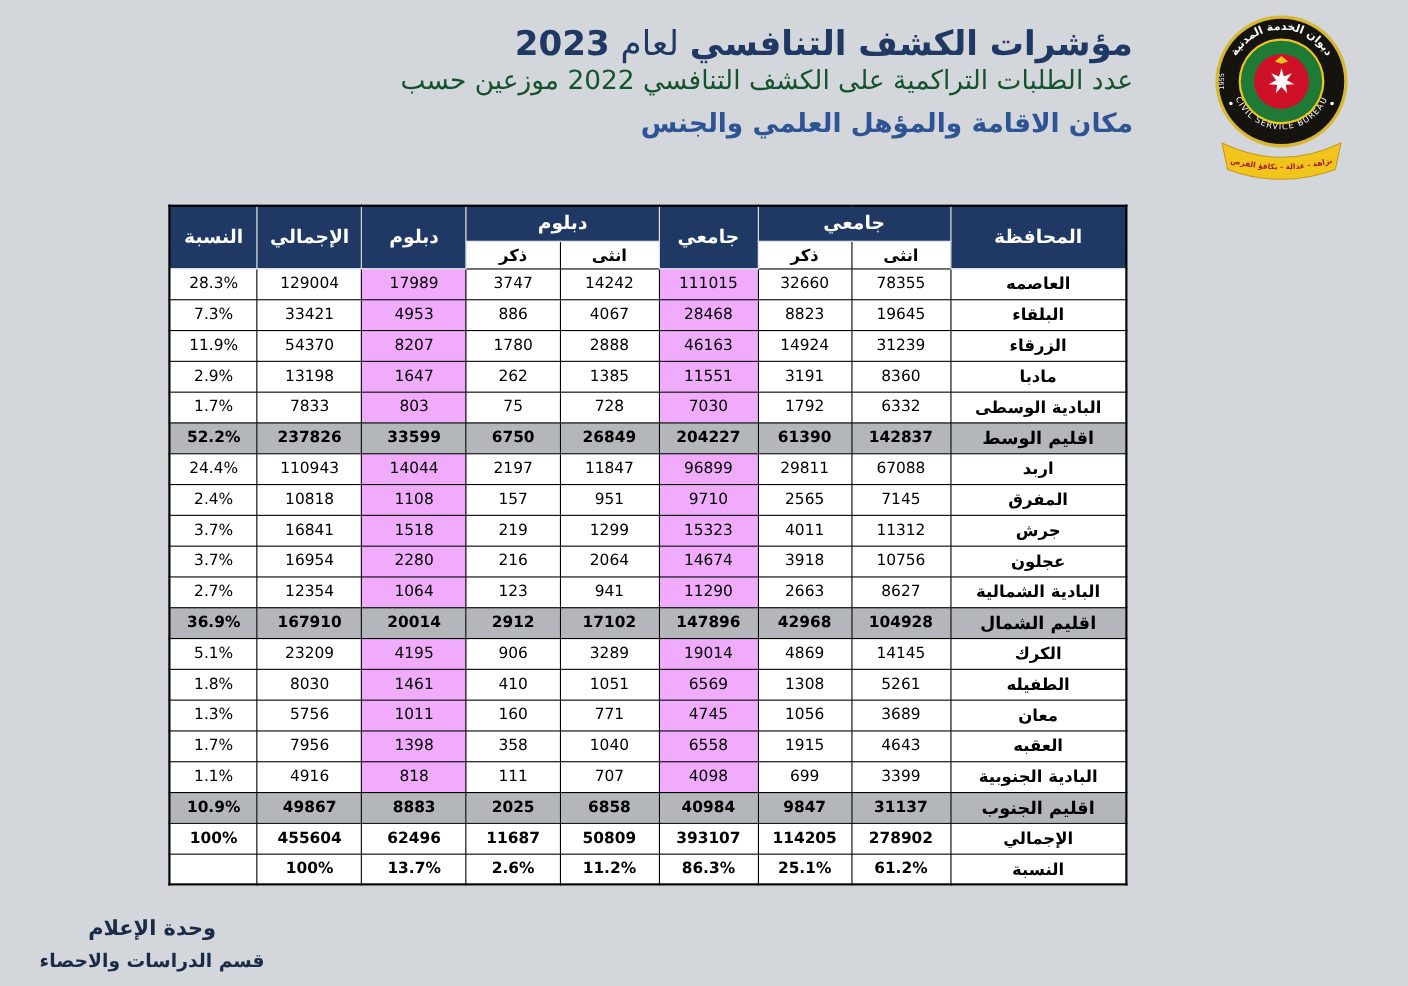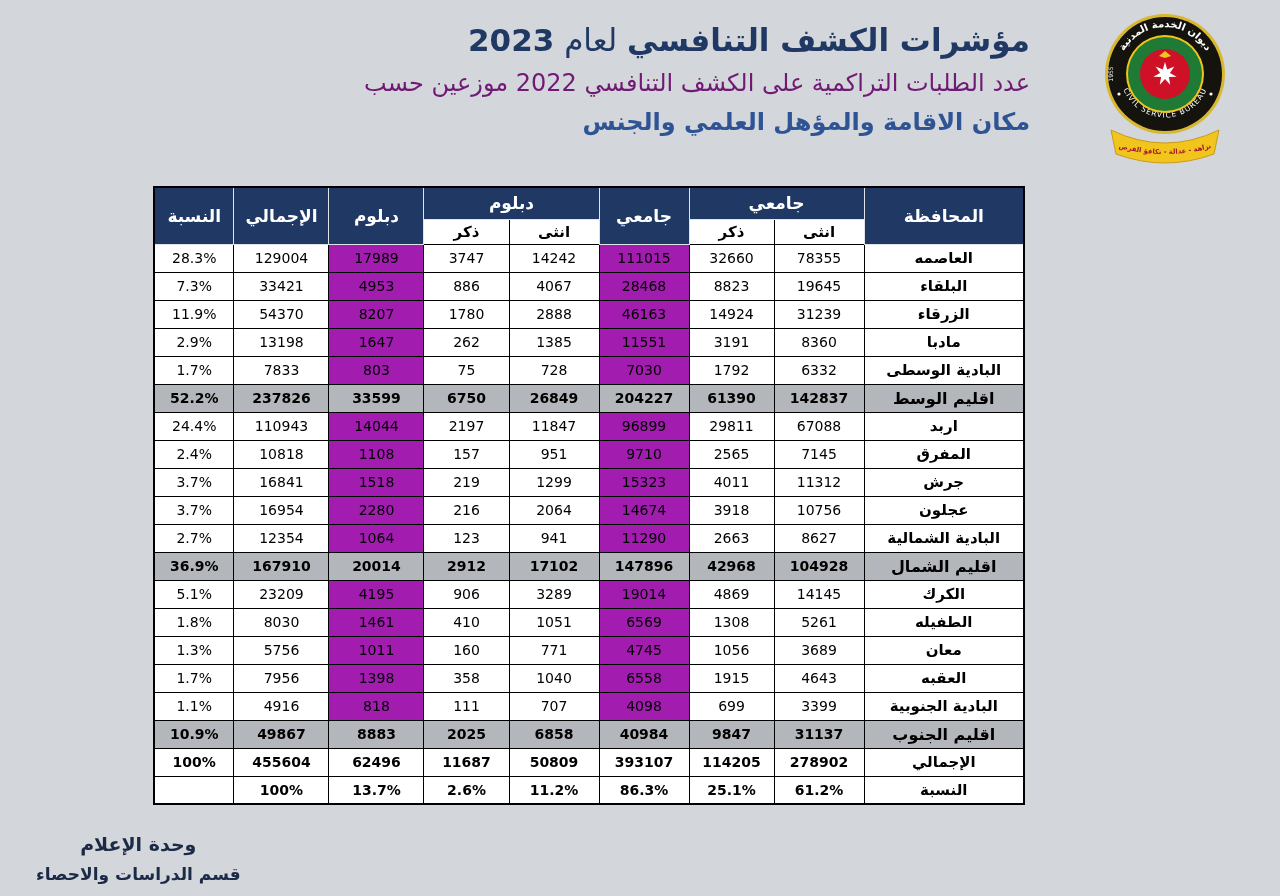--- a/index.html
+++ b/index.html
@@ -11,21 +11,21 @@
     overflow:hidden;
   }
   .titles {
     position:absolute; top:22px; right:250px;
     direction:rtl; text-align:right;
   }
   .t1 { font-size:31px; color:#1f3864; }
   .t1 .t1-main { font-weight:800; }
   .t1 .t1-word { font-weight:500; }
   .t1 .t1-year { font-weight:800; }
-  .t2 { font-size:24px; color:#701a75; margin-top:11px; font-weight:500; }
+  .t2 { font-size:24px; color:#14532d; margin-top:1px; font-weight:500; }
   .t3 { font-size:24px; color:#2f5496; margin-top:11px; font-weight:700; }
 
   .logo { position:absolute; top:8px; right:40px; width:150px; height:168px; }
 
   .table-wrap { position:absolute; top:186px; right:255px; }
   table {
     border-collapse:collapse;
     direction:rtl;
     table-layout:fixed;
     width:872px;
@@ -50,21 +50,21 @@
     font-size:17px;
     border:1px solid #dfe3ea;
     height:32px;
   }
   thead th.h-sub {
     background:#ffffff;
     font-weight:700;
     font-size:15px;
     height:25px;
   }
-  td.c-uni, td.c-dip { background:#a21caf; }
+  td.c-uni, td.c-dip { background:#f0abfc; }
   td.gov { font-weight:700; font-size:15px; }
   tr.r-region td { background:#b3b6ba; font-weight:700;margin-left:25px; }
   tr.r-region td.gov { font-size:16px; }
   tr.r-grand td { background:#fff; font-weight:700; }
   tr.r-pct td { background:#fff; font-weight:700; }
 
   .footer {
     position:absolute; left:36px; bottom:12px;
     direction:rtl; text-align:center;
     color:#1b2a47; font-weight:700;

